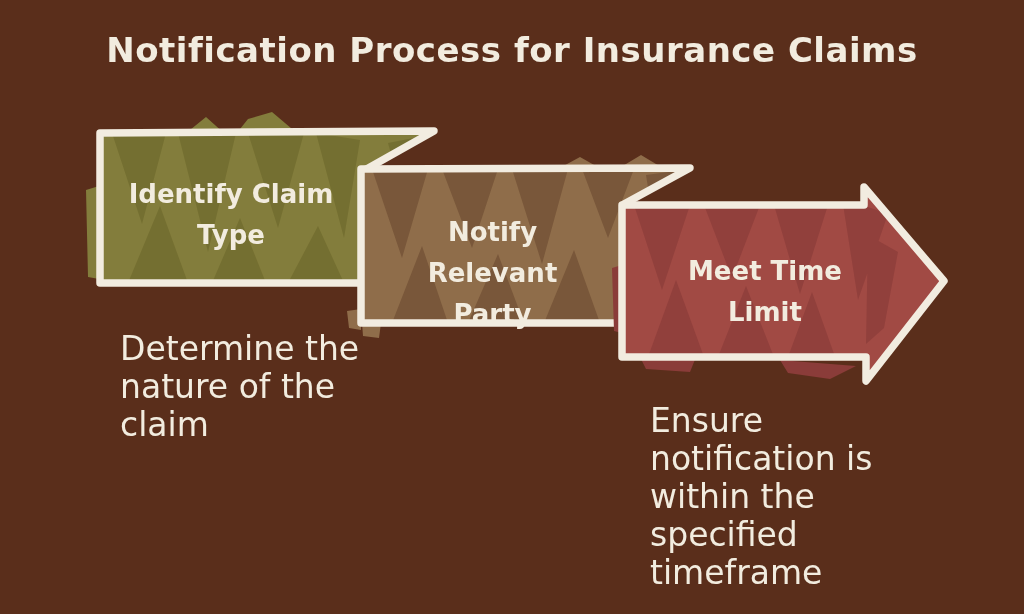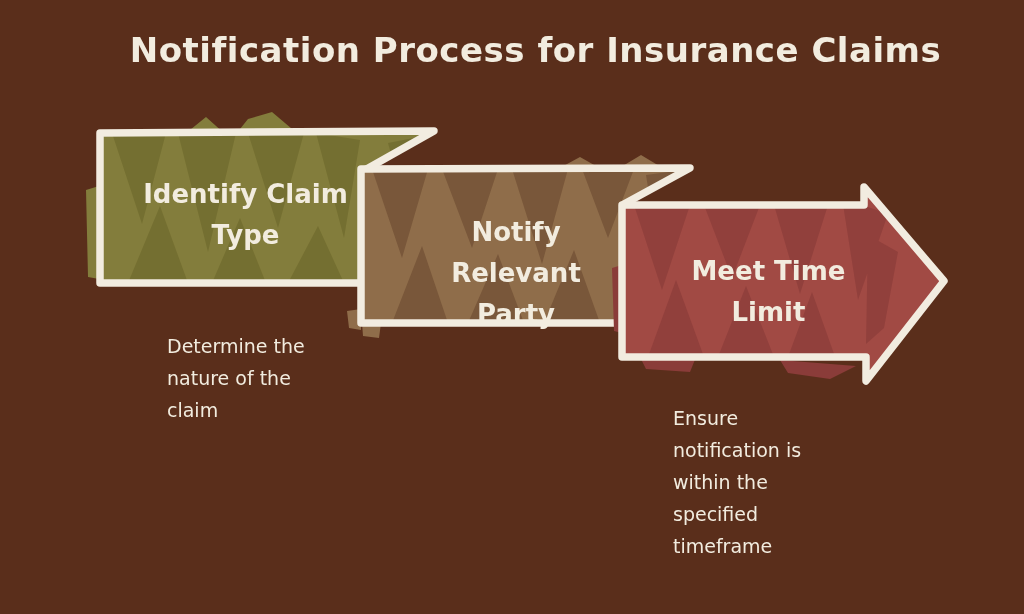--- a/index.html
+++ b/index.html
@@ -20,45 +20,44 @@
     height: 614px;
   }
   .stage > svg {
     position: absolute;
     left: 0; top: 0;
   }
   .txt {
     position: absolute;
     color: var(--text);
     white-space: pre-line;
-    padding-left: 47px;
   }
   .title {
     left: 0; right: 0; top: 30px;
     text-align: center;
     font-size: 34px;
     font-weight: bold;
     letter-spacing: 0.5px;
   }
   .step-label {
     text-align: center;
     font-size: 26px;
     font-weight: bold;
     line-height: 41px;
   }
-  .label-1 { left: 91px; width: 262px; top: 174px; }
+  .label-1 { left: 100px; width: 262px; top: 174px; }
   .label-2 { left: 361px; width: 263px; top: 212px; }
-  .label-3 { left: 610px; width: 270px; top: 251px; }
+  .label-3 { left: 630px; width: 270px; top: 251px; }
   .step-desc {
-    font-size: 19px;
-    line-height: 32px;
+    font-size: 33px;
+    line-height: 38px;
   }
   .desc-1 { left: 120px; top: 330px; width: 250px; }
   .desc-2 { left: 385px; top: 368px; width: 230px; }
-  .desc-3 { left: 626px; top: 402px; width: 240px; }
+  .desc-3 { left: 650px; top: 402px; width: 240px; }
 </style>
 </head>
 <body>
 
 <div class="stage">
 
   <svg width="1024" height="614" viewBox="0 0 1024 614">
     <defs>
       <clipPath id="clip-step1">
         <polygon points="100,133 434,131 363,171 363,283 100,283"></polygon>

